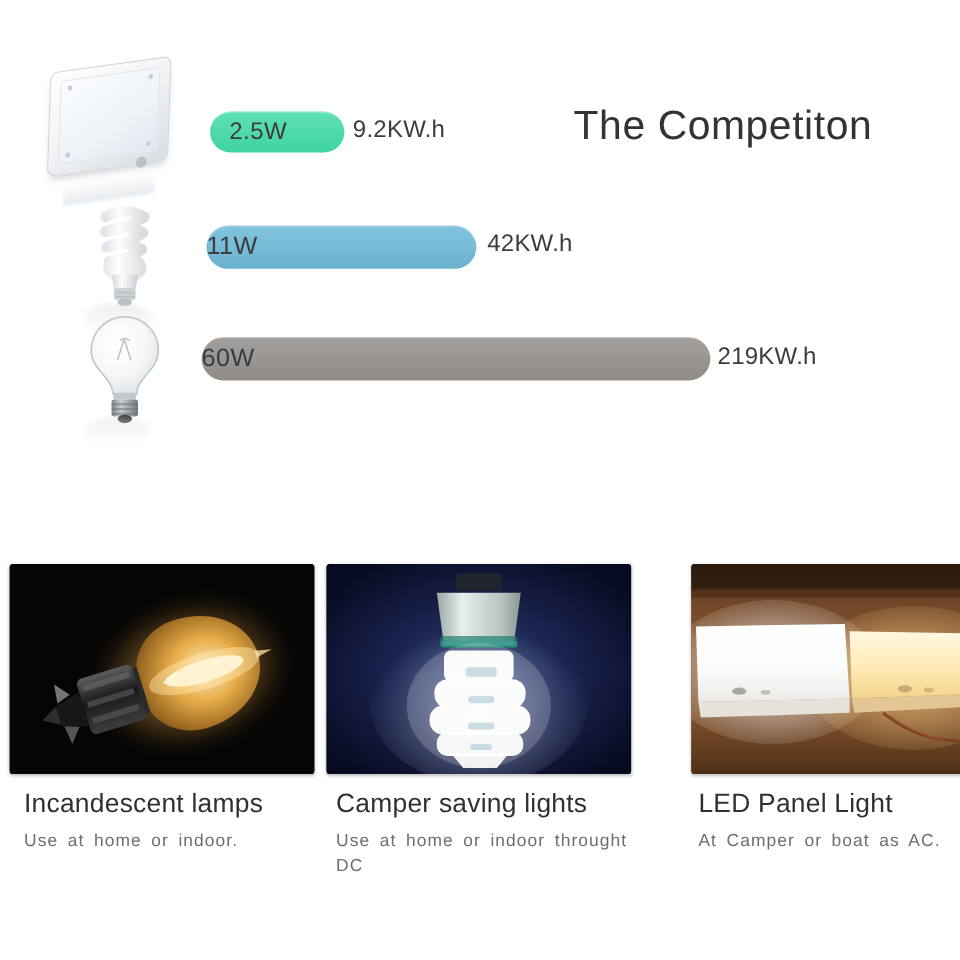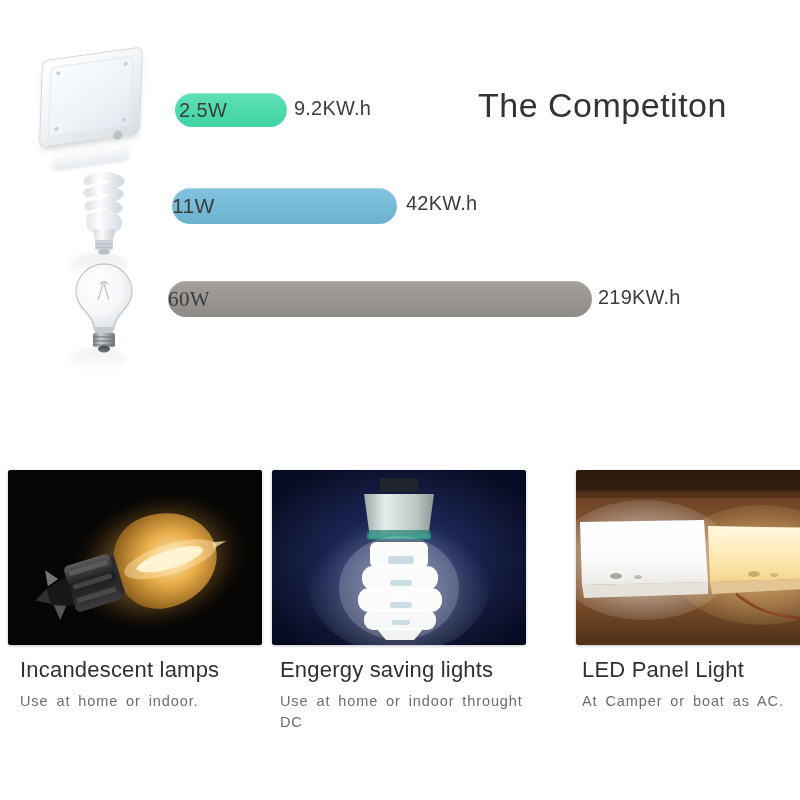--- a/index.html
+++ b/index.html
@@ -100,35 +100,34 @@
     color: #3c3c3c;
     letter-spacing: .2px;
     white-space: nowrap;
   }
 
   .bar-led {
     left: 175px; top: 93px; width: 112px; height: 34px;
     background: linear-gradient(180deg, #5fe0b6 0%, #3fd3a4 100%);
     box-shadow: inset 0 1px 0 rgba(255,255,255,.35);
   }
-  .bar-led .w-label { font-size: 20px; padding-left: 4px; }
+  .bar-led .w-label { font-size: 20px; padding-left: 16px; }
   .kwh-led { left: 294px; top: 97px; }
 
   .bar-cfl {
     left: 172px; top: 188px; width: 225px; height: 36px;
     background: linear-gradient(180deg, #82c4de 0%, #6bb2cf 100%);
     box-shadow: inset 0 1px 0 rgba(255,255,255,.3);
   }
   .kwh-cfl { left: 406px; top: 192px; }
 
   .bar-inc {
     left: 168px; top: 281px; width: 424px; height: 36px;
     background: linear-gradient(180deg, #a39f9c 0%, #8f8b88 100%);
     box-shadow: inset 0 1px 0 rgba(255,255,255,.2);
-    font-family: Liberation Serif, serif;
   }
   .kwh-inc { left: 598px; top: 286px; }
 
   
   .title-competition {
     position: absolute; left: 478px; top: 86px;
     font-size: 34px; font-weight: 400;
     color: #333333; letter-spacing: .5px;
     white-space: nowrap;
   }
@@ -387,21 +386,21 @@
 
           <g fill="#8fb7c9" opacity=".55">
             <rect x="116" y="86" width="26" height="8" rx="3"></rect>
             <rect x="118" y="110" width="22" height="6" rx="3"></rect>
             <rect x="118" y="132" width="22" height="6" rx="3"></rect>
             <rect x="120" y="150" width="18" height="5" rx="2"></rect>
           </g>
           <ellipse cx="127" cy="118" rx="60" ry="52" fill="#ffffff" opacity=".18"></ellipse>
         </svg>
       </div>
-      <div class="cap-title">Engergy saving lights</div>
+      <div class="cap-title">Camper saving lights</div>
       <div class="cap-sub">Use at home or indoor throught DC</div>
     </div>
 
     <div class="card card-3">
       <div class="photo photo-led">
         <svg viewBox="0 0 258 175" width="258" height="175">
           <defs>
             <linearGradient id="p3bg" x1="0" y1="0" x2="0" y2="1">
               <stop offset="0%" stop-color="#32200f"></stop>
               <stop offset="14%" stop-color="#6a4225"></stop>

